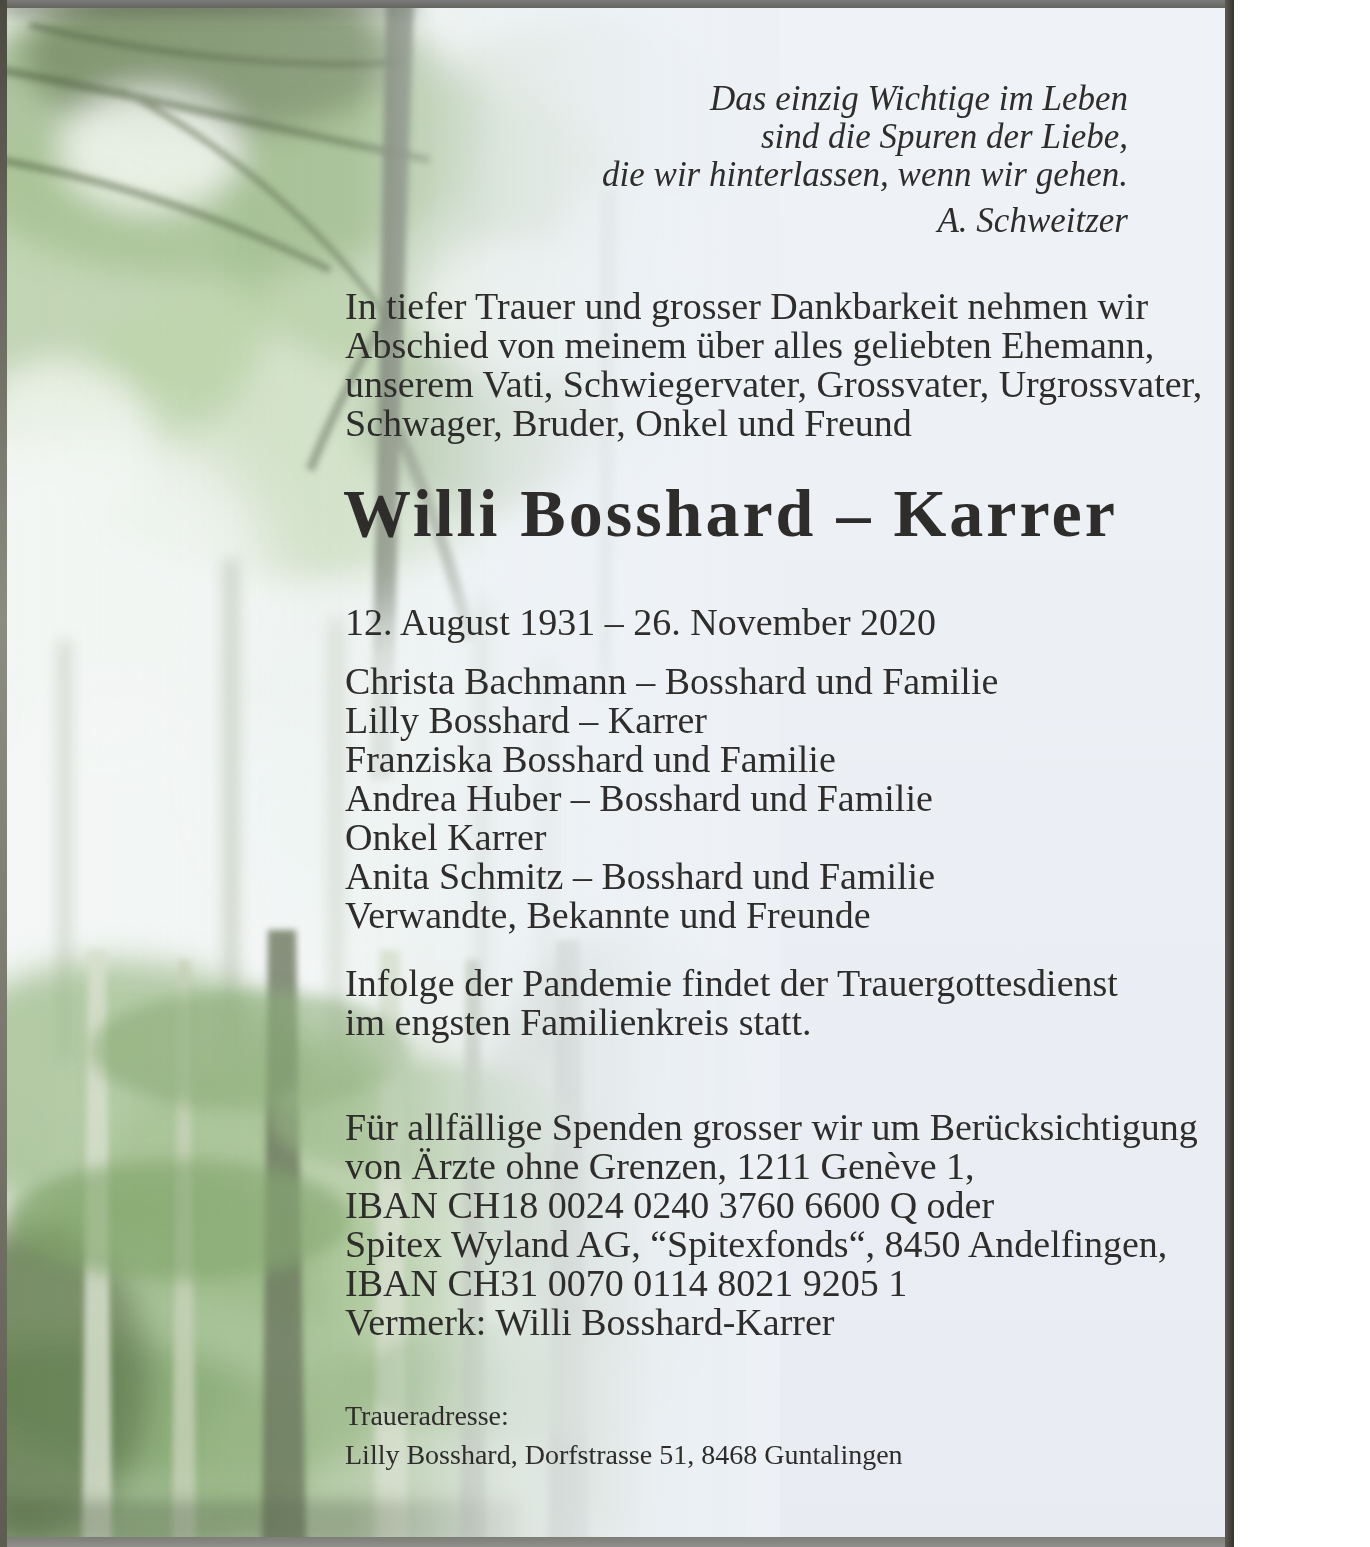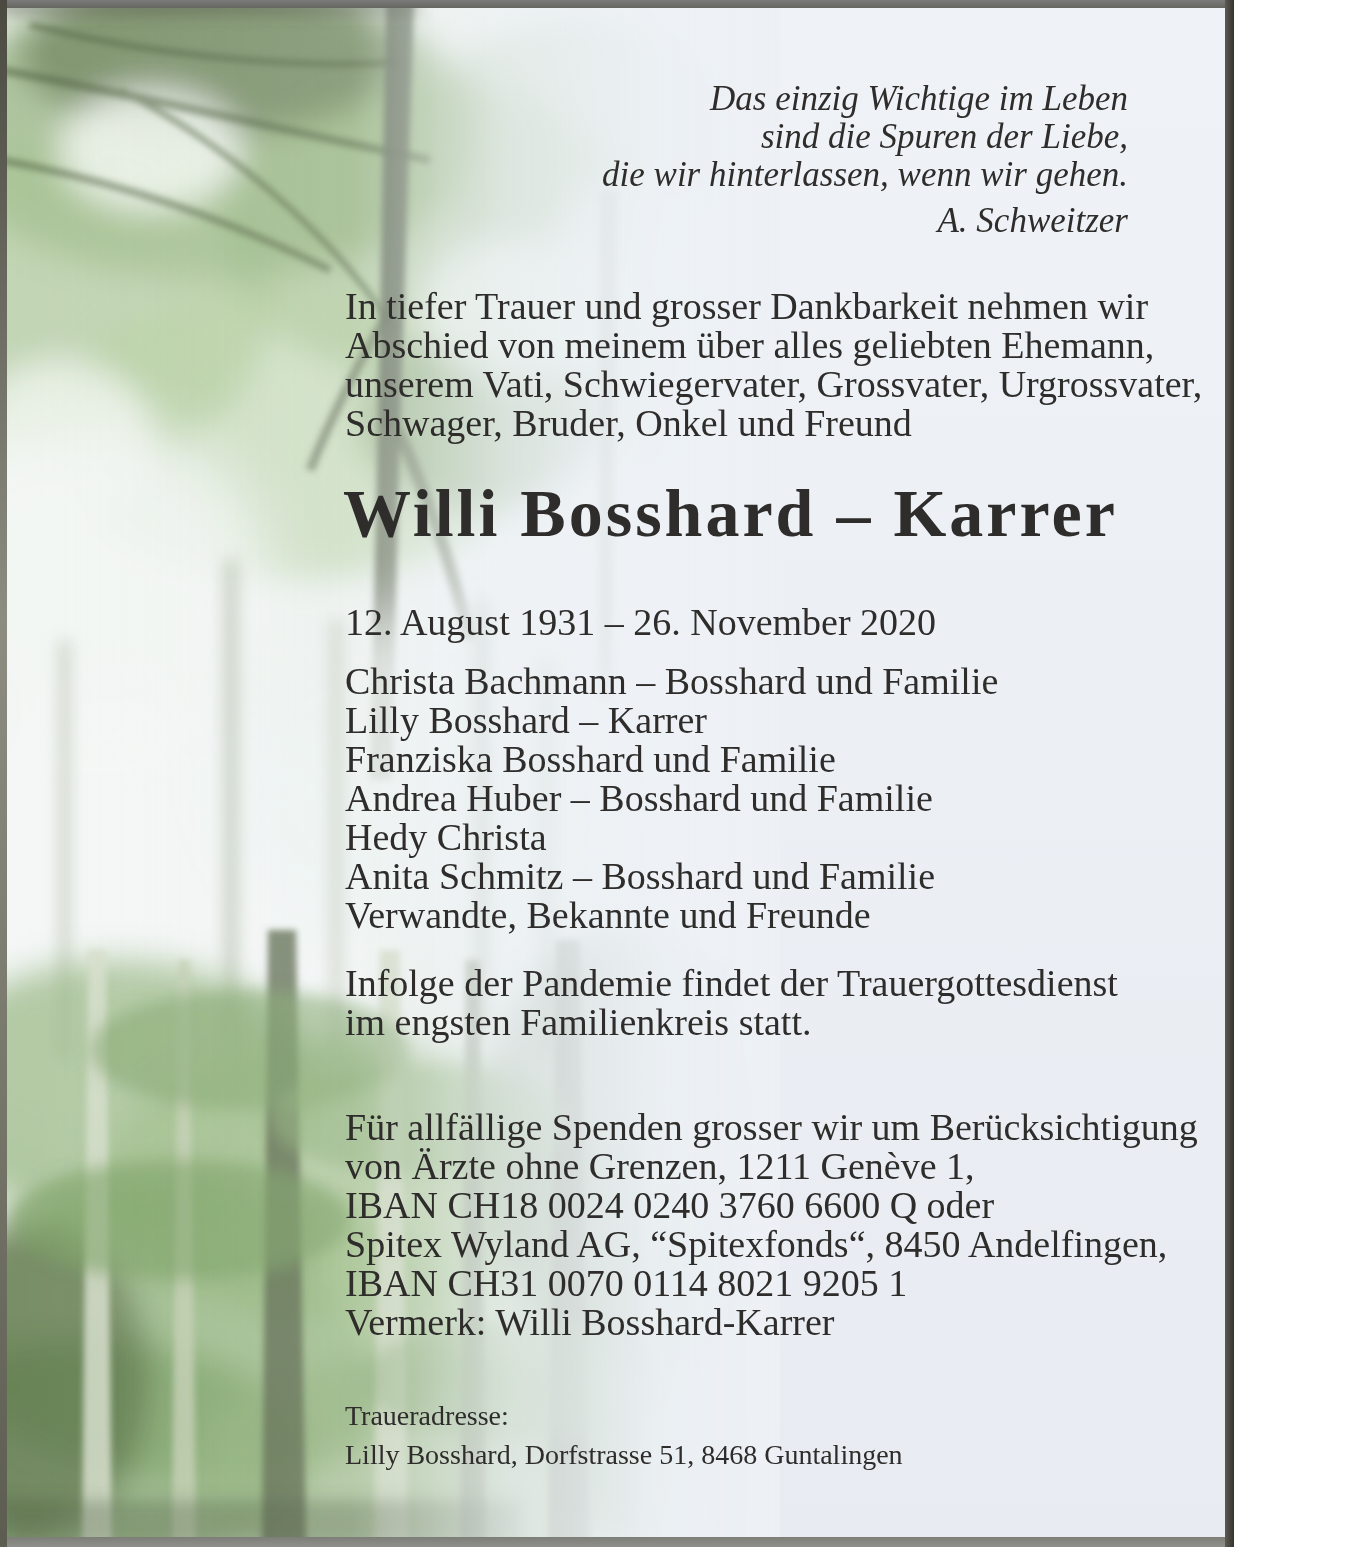--- a/index.html
+++ b/index.html
@@ -167,21 +167,21 @@
   </div>
 
   <div class="tb deceased-name">Willi Bosshard – Karrer</div>
   <div class="tb dates">12. August 1931 – 26. November 2020</div>
 
   <div class="tb mourners">
     <div>Christa Bachmann – Bosshard und Familie</div>
     <div>Lilly Bosshard – Karrer</div>
     <div>Franziska Bosshard und Familie</div>
     <div>Andrea Huber – Bosshard und Familie</div>
-    <div>Hedy Christa</div>
+    <div>Onkel Karrer</div>
     <div>Anita Schmitz – Bosshard und Familie</div>
     <div>Verwandte, Bekannte und Freunde</div>
   </div>
 
   <div class="tb service">
     <div>Infolge der Pandemie findet der Trauergottesdienst</div>
     <div>im engsten Familienkreis statt.</div>
   </div>
 
   <div class="tb donations">

